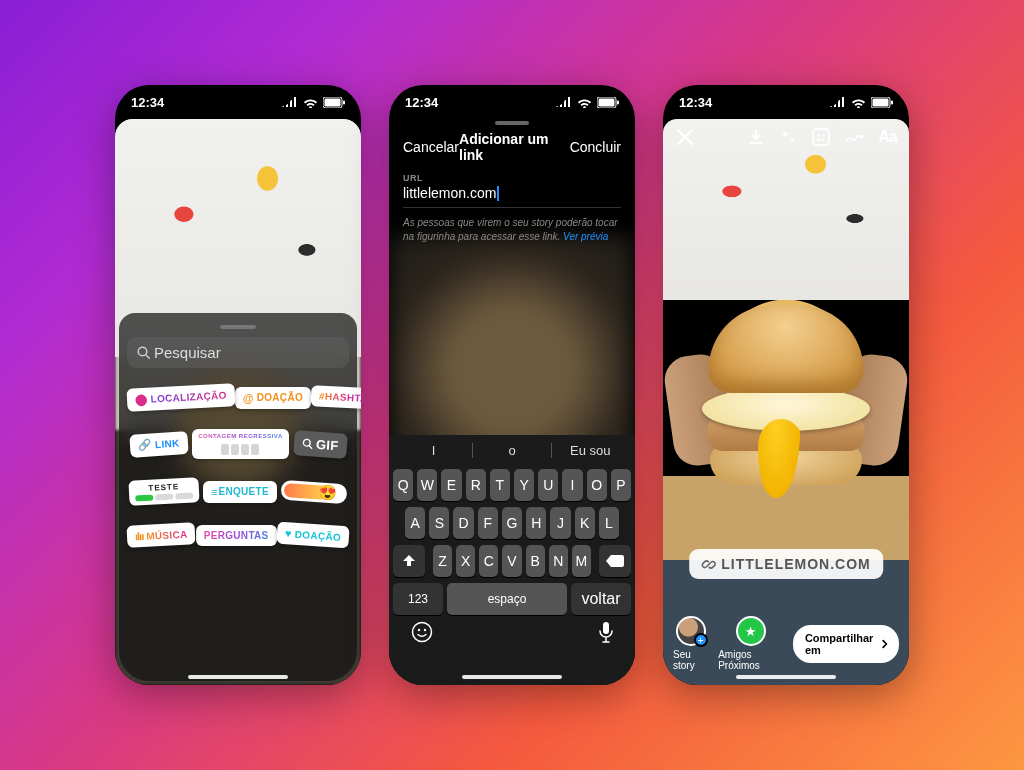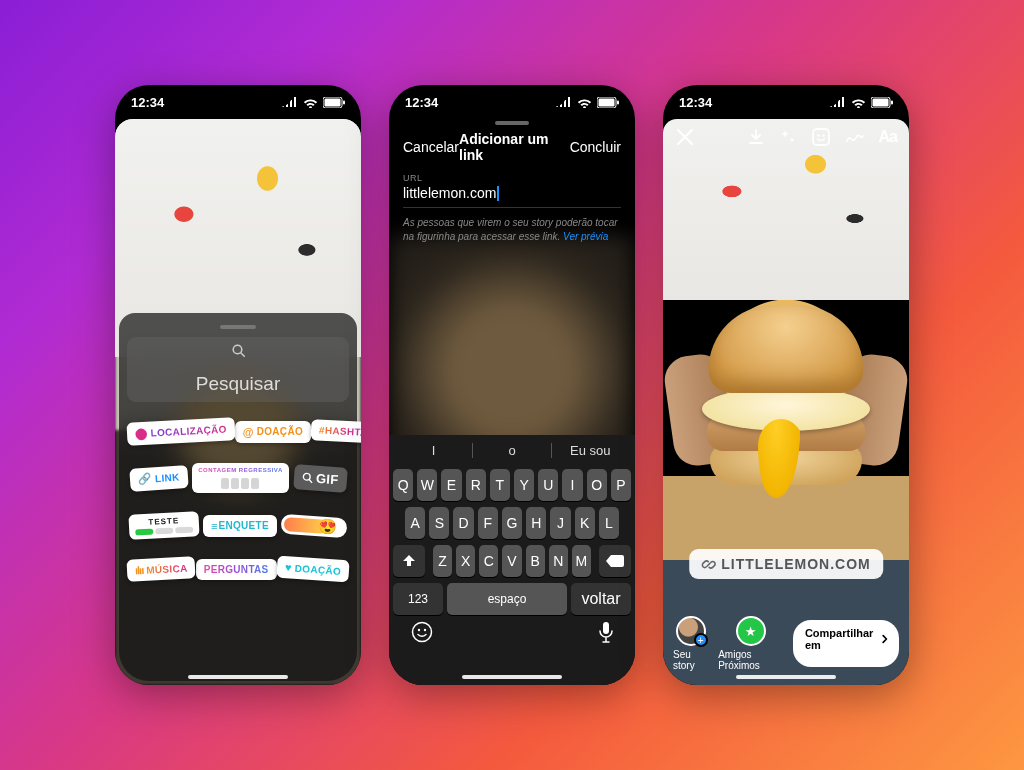--- a/index.html
+++ b/index.html
@@ -48,23 +48,23 @@
       linear-gradient(#f1f1ef, #e8e7e3);
   }
   .s1-sheet {
     position:absolute; left:4px; right:4px; bottom:4px; top:228px;
     background: rgba(20,20,20,.72); backdrop-filter: blur(14px);
     border-radius: 16px 16px 30px 30px;
     padding: 8px 8px 16px 8px;
   }
   .grab { width:36px; height:4px; background:#777; border-radius:3px; margin:4px auto 8px; }
   .search {
-    display:flex; align-items:center; gap:16px;
+    display:flex; align-items:center; gap:4px;
     background: rgba(100,100,100,.45); border-radius:9px;
-    padding:7px 10px; font-size:19px; color:#ddd;flex-direction:column;
+    padding:7px 10px; font-size:15px; color:#ddd;
   }
   .stk-grid { margin-top:18px; display:flex; flex-direction:column; gap:20px; }
   .stk-row { display:flex; justify-content: space-around; align-items:center; }
   .stk {
     background:#fff; color:#222; border-radius:6px;
     padding:5px 8px; font-size:10px; font-weight:800; letter-spacing:.3px;
     display:flex; align-items:center; gap:3px; white-space:nowrap;
     box-shadow: 0 2px 4px rgba(0,0,0,.3);
   }
   .stk .ic { font-size:11px; }
@@ -84,21 +84,21 @@
   .slider-stk::before{content:""; position:absolute; left:3px; top:3px; height:14px; width:44px;
     background:linear-gradient(90deg,#ff7d4a,#ffd24a); border-radius:8px;}
   .slider-stk::after{content:"😍"; position:absolute; left:38px; top:1px; font-size:15px;}
 
   
   .s2-hdr { display:flex; justify-content:space-between; align-items:center;
     padding: 6px 14px 10px; font-size:14px;}
   .s2-hdr .title { font-weight:700; }
   .s2-grab { width:34px; height:4px; background:#666; border-radius:3px; margin:2px auto 0;}
   .s2-body { padding:0 14px; }
-  .fld-lbl { font-size:9px; color:#888; letter-spacing:.5px; }
+  .fld-lbl { font-size:9px; color:#888; letter-spacing:.5px;font-weight:bold; }
   .fld-val { font-size:14px; color:#fff; padding:2px 0 6px; border-bottom:1px solid #333;
     display:flex; align-items:center;}
   .cursor { display:inline-block; width:1.5px; height:15px; background:#1e90ff; margin-left:1px;}
   .help { font-size:10px; color:#888; line-height:1.4; margin-top:8px;font-style:italic;}
   .help .lnk { color:#1e90ff; }
   .blur-bg { position:absolute; top:150px; left:0; right:0; bottom:0;
     background: radial-gradient(circle at 50% 30%, #6e5a3e 0 60px, #2a241c 120px, #111 70%);
     filter: blur(10px); }
   .kb { position:absolute; left:0; right:0; bottom:0; height:250px;
     background:#1b1b1b; display:flex; flex-direction:column; }
@@ -168,21 +168,21 @@
     border:2px solid #fff; position:relative; }
   .av.green { background:#23c646; }
   .av.green::after{content:"★"; position:absolute; inset:0; display:flex;
     align-items:center; justify-content:center; color:#fff; font-size:13px;}
   .av-plus { position:absolute; right:-4px; bottom:-3px; width:14px; height:14px;
     background:#1e90ff; border-radius:50%; border:2px solid #000; color:#fff;
     font-size:10px; display:flex; align-items:center; justify-content:center;}
   .av-col{ display:flex; flex-direction:column; align-items:center; gap:3px;}
   .av-col .lbl{ font-size:10px; color:#fff; }
   .share-btn { margin-left:auto; background:#fff; color:#000; border-radius:18px;
-    padding:7px 8px 16px 12px; font-size:11px; font-weight:700; display:flex; align-items:center;}
+    padding:7px 8px 7px 12px; font-size:11px; font-weight:700; display:flex; align-items:center;}
 
   svg { display:block; }
 </style>
 </head>
 <body>
 
 <div class="phone">
   <div class="notch"></div>
   <div class="status-bar">
     <span>12:34</span>

